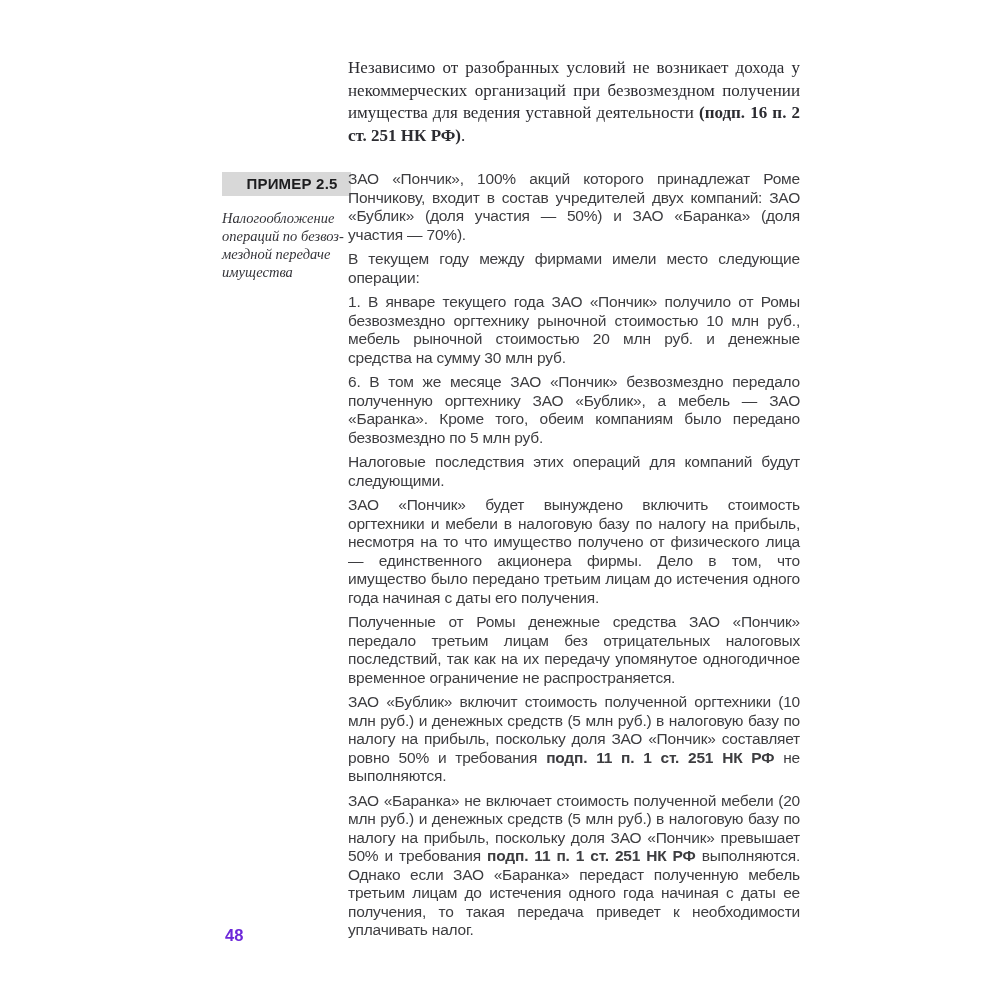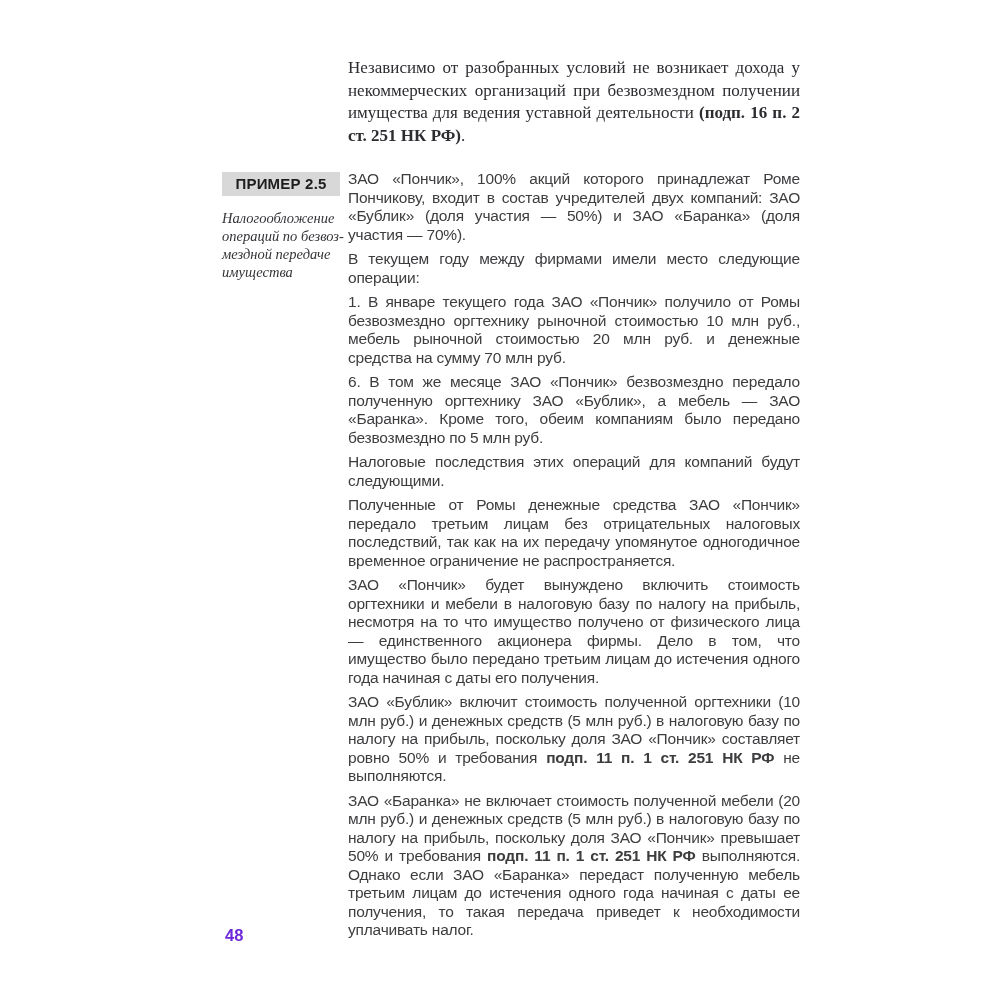--- a/index.html
+++ b/index.html
@@ -47,20 +47,21 @@
     width: 118px;
     height: 24px;
     background: #d8d8d8;
     color: #1d1d1f;
     font-family: "Liberation Sans", sans-serif;
     font-weight: bold;
     font-size: 15px;
     line-height: 24px;
     text-align: center;
     letter-spacing: 0.2px;
+    padding-left: 11px;
   }
   .sidebar-note {
     margin-top: 13px;
     font-family: "Liberation Serif", serif;
     font-style: italic;
     font-size: 14.5px;
     line-height: 18px;
     color: #333338;
   }
 
@@ -103,24 +104,24 @@
   <p class="intro"><span>Независимо от разобранных условий не возникает дохода у некоммерческих организаций при безвозмездном получении имущества для ведения уставной деятельности </span><span class="b">(подп. 16 п. 2 ст. 251 НК РФ)</span><span>.</span></p>
 
   <aside class="example-sidebar">
     <div class="example-badge">ПРИМЕР 2.5</div>
     <div class="sidebar-note">Налогообложение<br>операций по безвоз-<br>мездной передаче<br>имущества</div>
   </aside>
 
   <div class="example-body">
       <p><span>ЗАО «Пончик», 100% акций которого принадлежат Роме Пончикову, входит в состав учредителей двух компаний: ЗАО «Бублик» (доля участия — 50%) и ЗАО «Баранка» (доля участия — 70%).</span></p>
       <p><span>В текущем году между фирмами имели место следующие операции:</span></p>
-      <p><span>1. В январе текущего года ЗАО «Пончик» получило от Ромы безвозмездно оргтехнику рыночной стоимостью 10 млн руб., мебель рыночной стоимостью 20 млн руб. и денежные средства на сумму 70 млн руб.</span></p>
+      <p><span>1. В январе текущего года ЗАО «Пончик» получило от Ромы безвозмездно оргтехнику рыночной стоимостью 10 млн руб., мебель рыночной стоимостью 20 млн руб. и денежные средства на сумму 30 млн руб.</span></p>
       <p><span>6. В том же месяце ЗАО «Пончик» безвозмездно передало полученную оргтехнику ЗАО «Бублик», а мебель — ЗАО «Баранка». Кроме того, обеим компаниям было передано безвозмездно по 5 млн руб.</span></p>
       <p><span>Налоговые последствия этих операций для компаний будут следующими.</span></p>
+      <p><span>ЗАО «Пончик» будет вынуждено включить стоимость оргтехники и мебели в налоговую базу по налогу на прибыль, несмотря на то что имущество получено от физического лица — единственного акционера фирмы. Дело в том, что имущество было передано третьим лицам до истечения одного года начиная с даты его получения.</span></p>
       <p><span>Полученные от Ромы денежные средства ЗАО «Пончик» передало третьим лицам без отрицательных налоговых последствий, так как на их передачу упомянутое одногодичное временное ограничение не распространяется.</span></p>
-      <p><span>ЗАО «Пончик» будет вынуждено включить стоимость оргтехники и мебели в налоговую базу по налогу на прибыль, несмотря на то что имущество получено от физического лица — единственного акционера фирмы. Дело в том, что имущество было передано третьим лицам до истечения одного года начиная с даты его получения.</span></p>
       <p><span>ЗАО «Бублик» включит стоимость полученной оргтехники (10 млн руб.) и денежных средств (5 млн руб.) в налоговую базу по налогу на прибыль, поскольку доля ЗАО «Пончик» составляет ровно 50% и требования </span><span class="b">подп. 11 п. 1 ст. 251 НК РФ</span><span> не выполняются.</span></p>
       <p><span>ЗАО «Баранка» не включает стоимость полученной мебели (20 млн руб.) и денежных средств (5 млн руб.) в налоговую базу по налогу на прибыль, поскольку доля ЗАО «Пончик» превышает 50% и требования </span><span class="b">подп. 11 п. 1 ст. 251 НК РФ</span><span> выполняются. Однако если ЗАО «Баранка» передаст полученную мебель третьим лицам до истечения одного года начиная с даты ее получения, то такая передача приведет к необходимости уплачивать налог.</span></p>
     </div>
 
   <div class="page-number">48</div>
 
 </div>
 
 </body></html>

